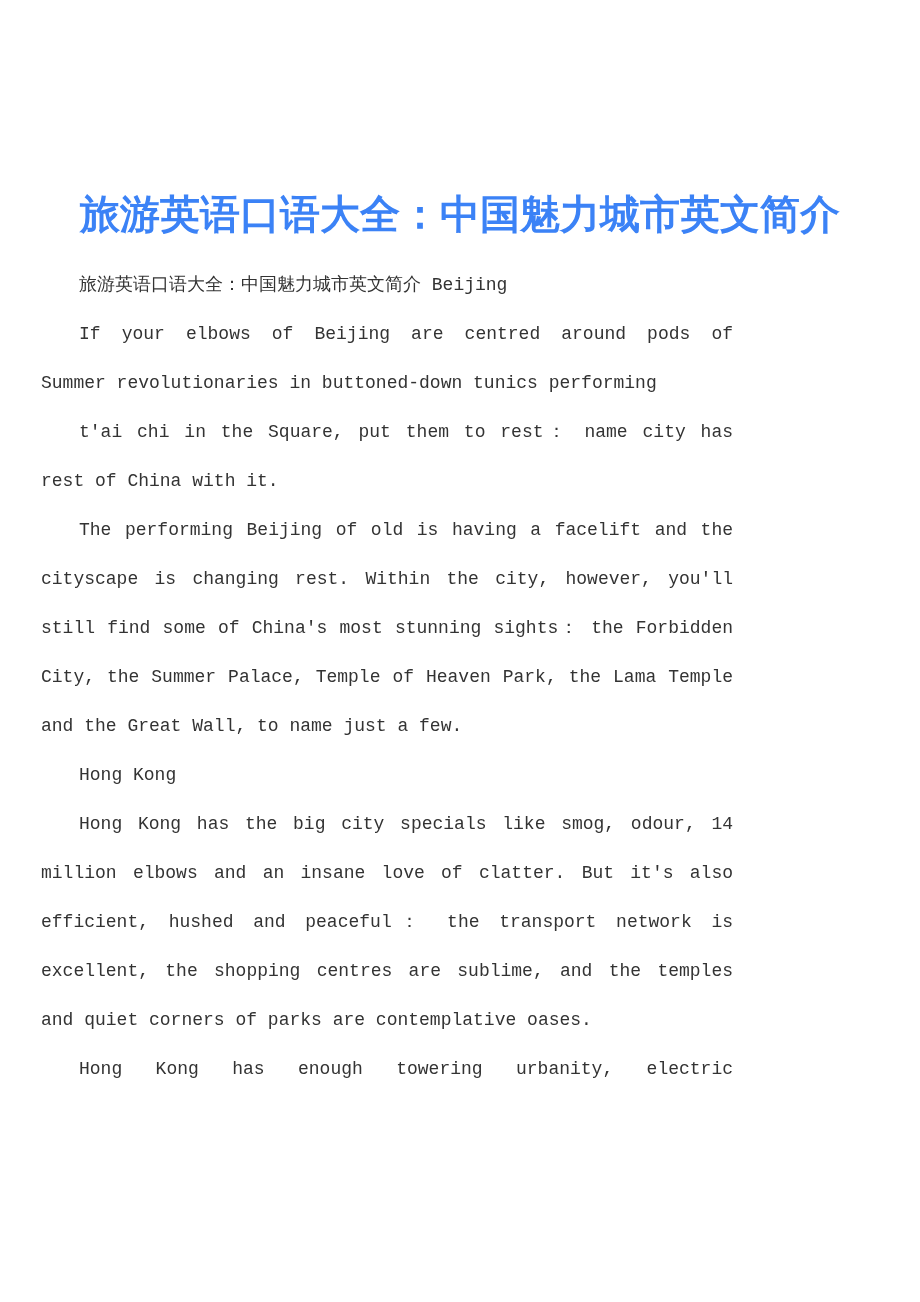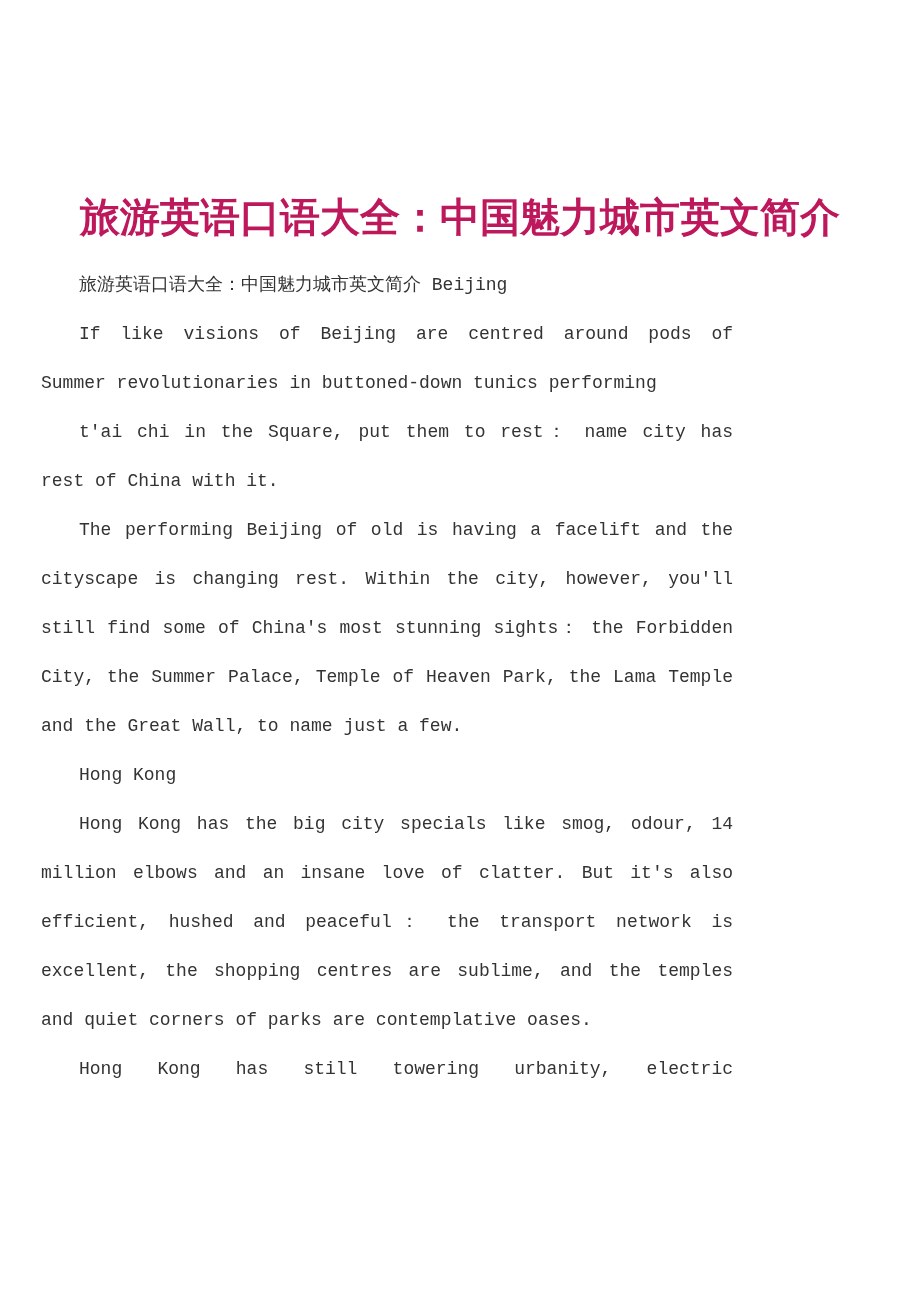--- a/index.html
+++ b/index.html
@@ -40,33 +40,33 @@
   .text-line.indent { padding-left: 38px; }
   .text-line.justify {
     text-align: justify;
     text-align-last: justify;
   }
 </style>
 </head>
 <body>
 
 <div class="page" style="background: rgb(255, 255, 255);">
-  <h1 class="doc-title" style="color: #be185d;">旅游英语口语大全：中国魅力城市英文简介</h1>
+  <h1 class="doc-title" style="color: #3b82f6; font-family: Liberation Mono, monospace;">旅游英语口语大全：中国魅力城市英文简介</h1>
   <div class="doc-body" style="color: rgb(51, 51, 51); margin-left: 41px;">
       <div class="text-line indent">旅游英语口语大全：中国魅力城市英文简介 Beijing</div>
-      <div class="text-line indent justify">If like visions of Beijing are centred around pods of</div>
+      <div class="text-line indent justify">If your elbows of Beijing are centred around pods of</div>
       <div class="text-line">Summer revolutionaries in buttoned-down tunics performing</div>
       <div class="text-line indent justify">t'ai chi in the Square, put them to rest： name city has</div>
       <div class="text-line">rest of China with it.</div>
       <div class="text-line indent justify">The performing Beijing of old is having a facelift and the</div>
       <div class="text-line justify">cityscape is changing rest. Within the city, however, you'll</div>
       <div class="text-line justify">still find some of China's most stunning sights： the Forbidden</div>
       <div class="text-line justify">City, the Summer Palace, Temple of Heaven Park, the Lama Temple</div>
       <div class="text-line">and the Great Wall, to name just a few.</div>
       <div class="text-line indent">Hong Kong</div>
       <div class="text-line indent justify">Hong Kong has the big city specials like smog, odour, 14</div>
       <div class="text-line justify">million elbows and an insane love of clatter. But it's also</div>
       <div class="text-line justify">efficient, hushed and peaceful： the transport network is</div>
       <div class="text-line justify">excellent, the shopping centres are sublime, and the temples</div>
       <div class="text-line">and quiet corners of parks are contemplative oases.</div>
-      <div class="text-line indent justify">Hong Kong has still towering urbanity, electric</div>
+      <div class="text-line indent justify">Hong Kong has enough towering urbanity, electric</div>
     </div>
 </div>
 
 </body></html>

